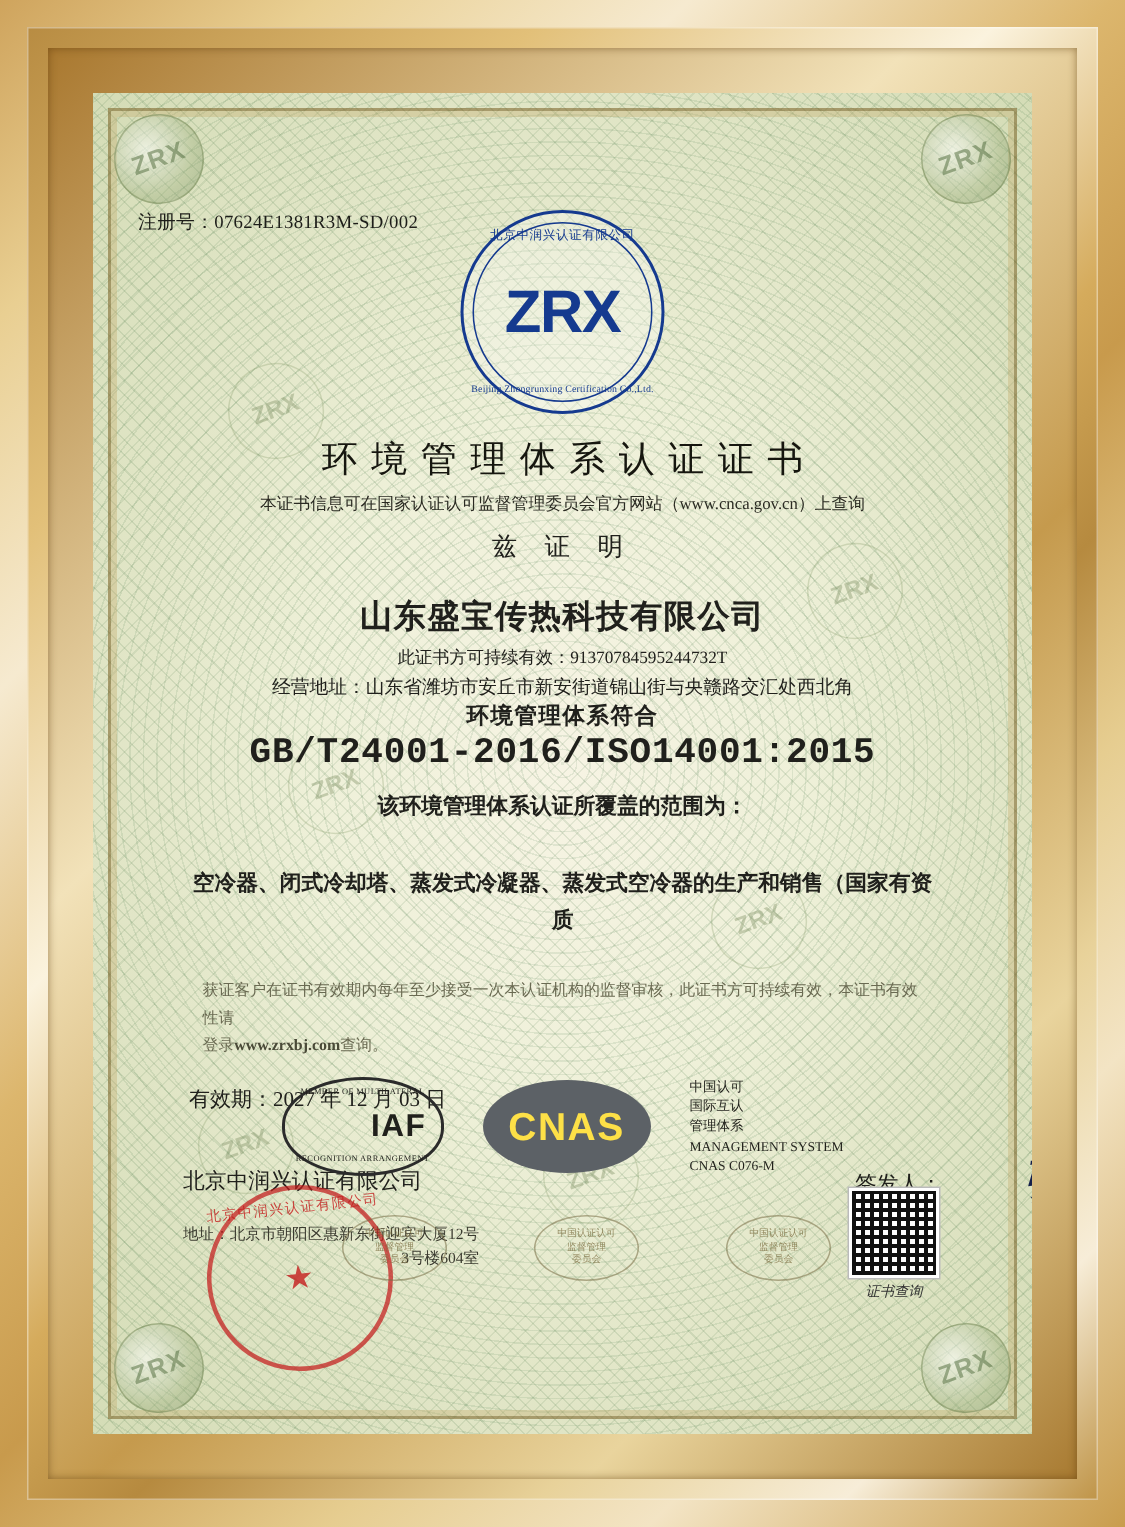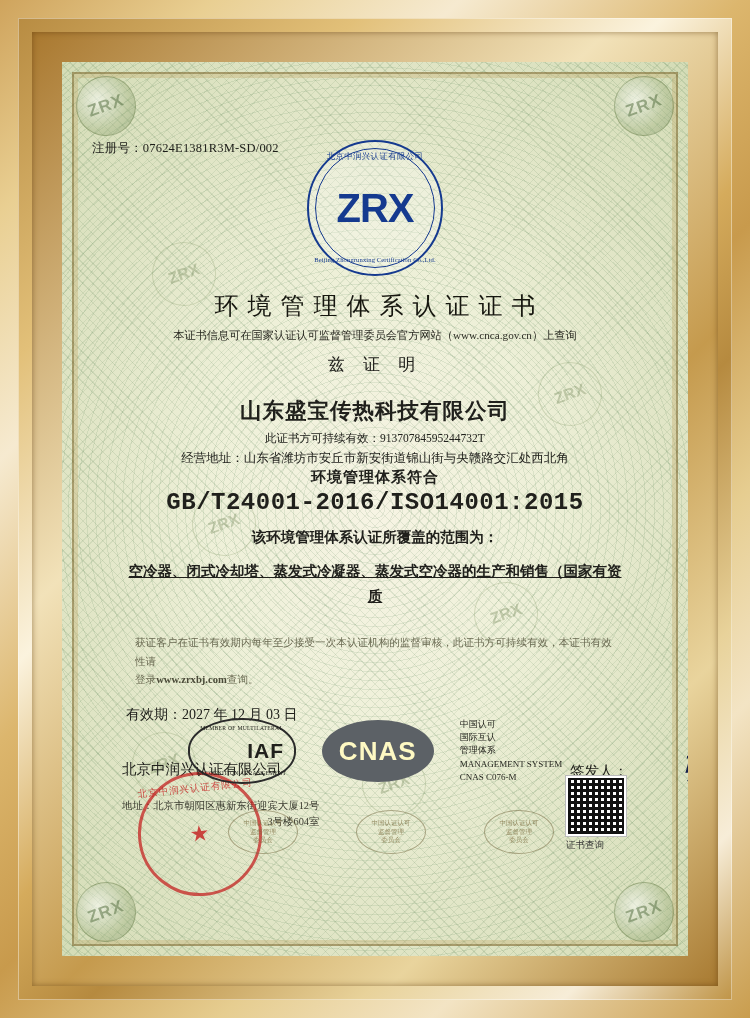--- a/index.html
+++ b/index.html
@@ -107,22 +107,22 @@
   }
   .subnote{margin-top:6px;font-size:11.2px;color:#2a2a22;}
   .zizheng{margin-top:10px;font-size:17px;letter-spacing:7px;font-weight:normal;}
   .company{margin-top:20px;font-size:21.5px;font-weight:bold;letter-spacing:1px;}
   .small-line{margin-top:6px;font-size:11.5px;}
   .addr{margin-top:4px;font-size:12.5px;}
   .std-label{margin-top:1px;font-size:15px;font-weight:bold;letter-spacing:1px;}
   .std{margin-top:2px;font-size:24px;font-weight:bold;font-family:Liberation Mono, monospace;letter-spacing:.5px;}
   .scope-label{margin-top:12px;font-size:14.5px;font-weight:bold;text-align:center;}
   .scope{
-    margin:12px auto 0;width:500px;font-size:14.5px;line-height:1.7;
-    font-weight:bold;text-align:center;text-decoration:underline;
+    margin:30px auto 0;width:500px;font-size:14.5px;line-height:1.7;
+    font-weight:bold;text-align:center;
   }
   .fine{
     margin:26px auto 0;width:480px;font-size:10.6px;line-height:1.75;
     color:#6a6a52;text-align:left;
   }
   .fine b{color:#4a4a38;}
   .dates{
     margin-top:16px;display:flex;justify-content:space-between;
     padding:0 18px;font-size:14px;
   }
@@ -154,35 +154,35 @@
   }
   .iaf{
     width:104px;height:62px;border:2px solid #2b2b2b;border-radius:50%/48%;
     display:flex;align-items:center;justify-content:center;position:relative;
   }
   .iaf .mid{font-family:"Liberation Sans", sans-serif;font-weight:bold;font-size:21px;letter-spacing:1px;margin-left:48px;}
   .iaf .top,.iaf .bot{position:absolute;left:0;right:0;text-align:center;font-size:5.6px;letter-spacing:.3px;}
   .iaf .top{top:5px}.iaf .bot{bottom:6px}
   .cnas{
     width:112px;height:62px;border-radius:50%;
-    background:#5c6166;color:#fef9c3;display:flex;align-items:center;justify-content:center;
+    background:#5c6166;color:#fde047;display:flex;align-items:center;justify-content:center;
     font-family:"Liberation Sans", sans-serif;font-weight:bold;font-size:26px;letter-spacing:1px;
   }
   .cnas-text{font-size:9px;line-height:1.45;text-align:left;color:#1f1f1a;}
   
   .mini-seals{
     position:absolute;left:120px;bottom:62px;display:flex;gap:58px;
   }
   .mini{
     width:68px;height:42px;border:1px solid rgba(120,110,70,.55);border-radius:50%;
     color:rgba(120,105,60,.75);font-size:6.5px;display:flex;align-items:center;justify-content:center;
     text-align:center;line-height:1.3;
   }
   
-  .qr-wrap{position:absolute;right:16px;bottom:64px;text-align:left;}
+  .qr-wrap{position:absolute;right:16px;bottom:48px;text-align:center;font-style:italic;}
   .qr{
     width:56px;height:56px;
     background-image:
       repeating-linear-gradient(0deg,#111 0 3px,transparent 3px 6px),
       repeating-linear-gradient(90deg,#111 0 3px,transparent 3px 6px);
     background-color:#fff;border:2px solid #fff;
     box-shadow:0 0 0 1px #bbb;
   }
   .qr-cap{margin-top:3px;font-size:9.5px;color:#333;}
 </style>

